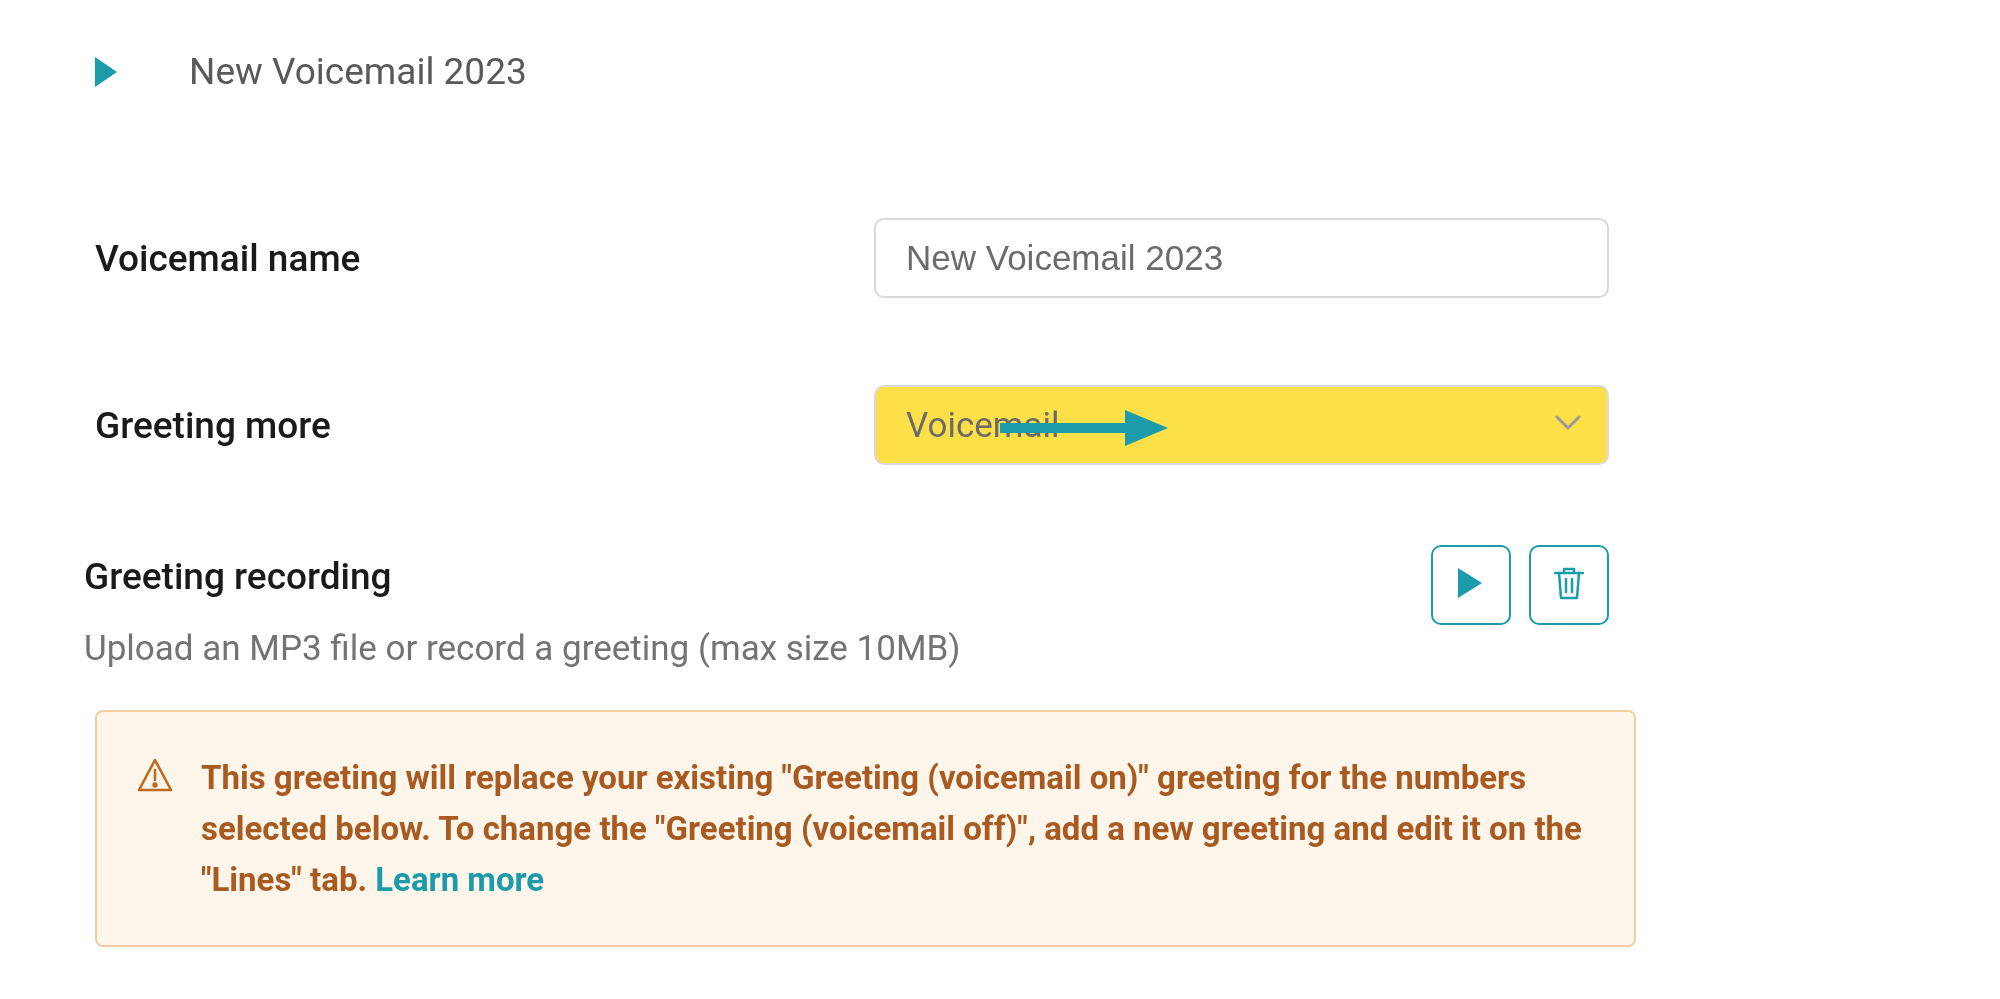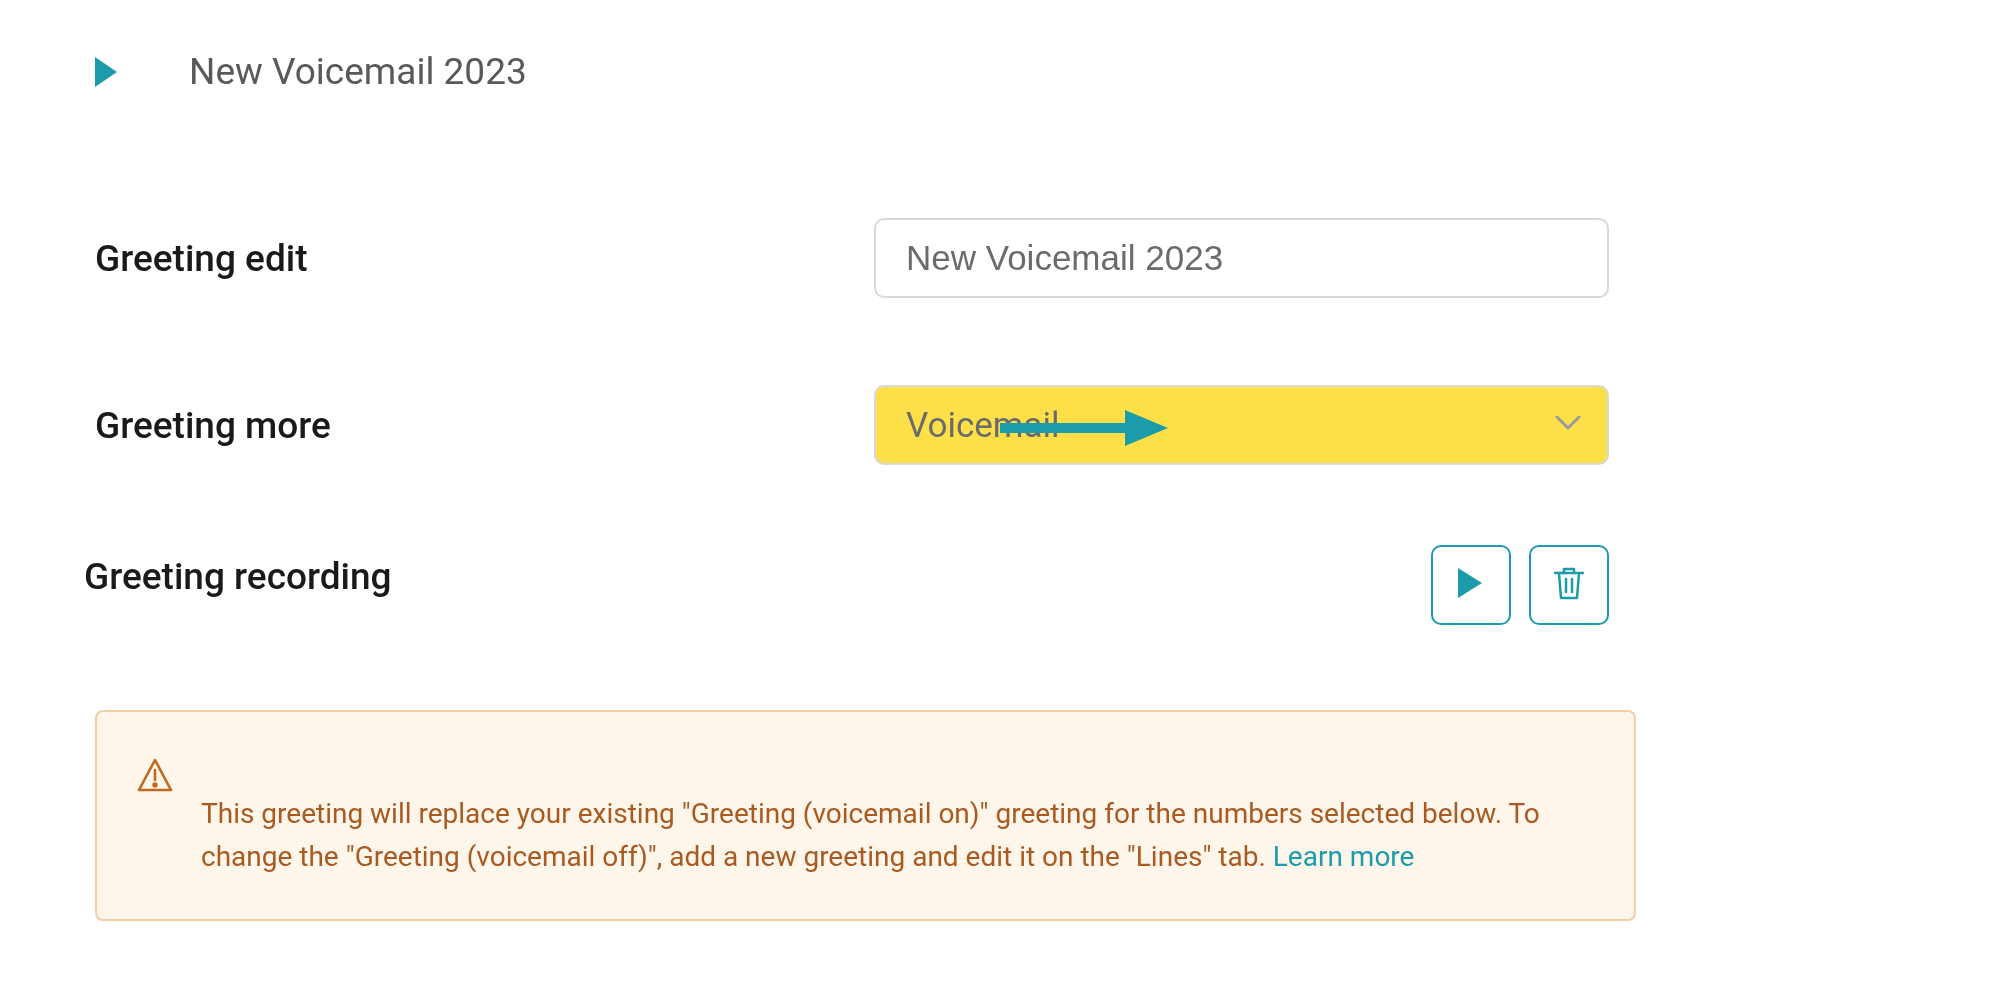--- a/index.html
+++ b/index.html
@@ -145,25 +145,24 @@
     border: 2px solid #f1cfa3;
     background: #fff6eb;
     border-radius: 8px;
     padding: 40px 40px 40px 40px;
     display: flex;
     gap: 28px;
     align-items: flex-start;
   }
   .warn-icon { flex: 0 0 auto; margin-top: 6px; }
   .warn-text {
-    font-size: 28px;
+    font-size: 33px;
     line-height: 1.55;
     color: #a85a20;
-    font-weight: 400;
-    margin-top: 40px;
+    font-weight: 700;
   }
   .learn-more {
     color: #1c9bab;
     cursor: pointer;
   }
 </style>
 </head>
 <body>
 
 <div class="page">
@@ -171,21 +170,21 @@
   <div class="header-row">
     <span class="expand-triangle">
       <svg width="24" height="30" viewBox="0 0 24 30">
         <polygon points="0,0 0,30 22,15" fill="#1c9bab"></polygon>
       </svg>
     </span>
     <span class="header-title">New Voicemail 2023</span>
   </div>
 
   <div class="form-row row-name">
-    <span class="field-label">Greeting edit</span>
+    <span class="field-label">Voicemail name</span>
     <input type="text" class="text-input" value="New Voicemail 2023" style="">
   </div>
 
   <div class="form-row row-type">
     <span class="field-label">Greeting more</span>
     <div class="select-wrap">
       <div class="select-box">
         <span>Voicemail</span>
       </div>
       <span class="select-caret">
@@ -200,20 +199,21 @@
     <svg width="170" height="40" viewBox="0 0 170 40">
       <line x1="0" y1="20" x2="130" y2="20" stroke="#1c9bab" stroke-width="10"></line>
       <polygon points="125,2 168,20 125,38" fill="#1c9bab"></polygon>
     </svg>
   </div>
 
   <div class="recording-section">
     <div class="recording-header">
       <div>
         <div class="recording-label">Greeting recording</div>
+        <div class="recording-help">Upload an MP3 file or record a greeting (max size 10MB)</div>
       </div>
       <div class="recording-actions">
         <div class="icon-btn">
           <span>
             <svg width="26" height="30" viewBox="0 0 26 30">
               <polygon points="0,0 0,30 24,15" fill="#1c9bab"></polygon>
             </svg>
           </span>
         </div>
         <div class="icon-btn">

